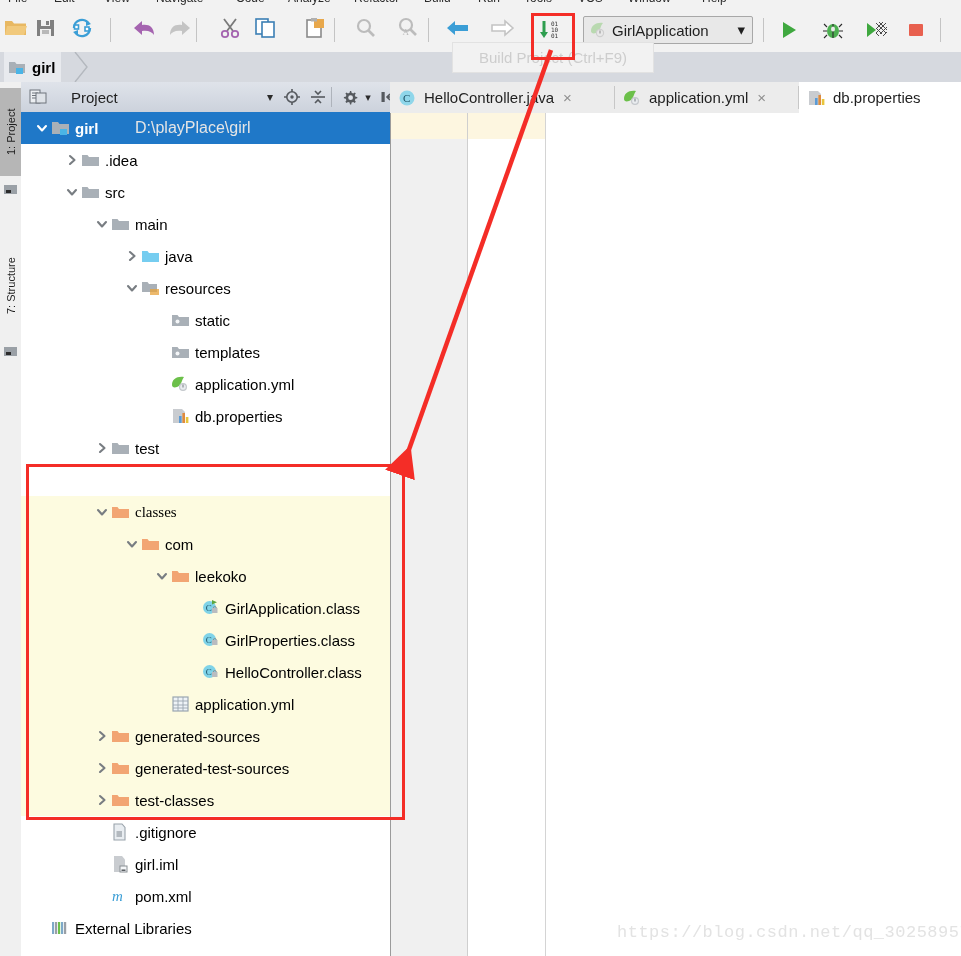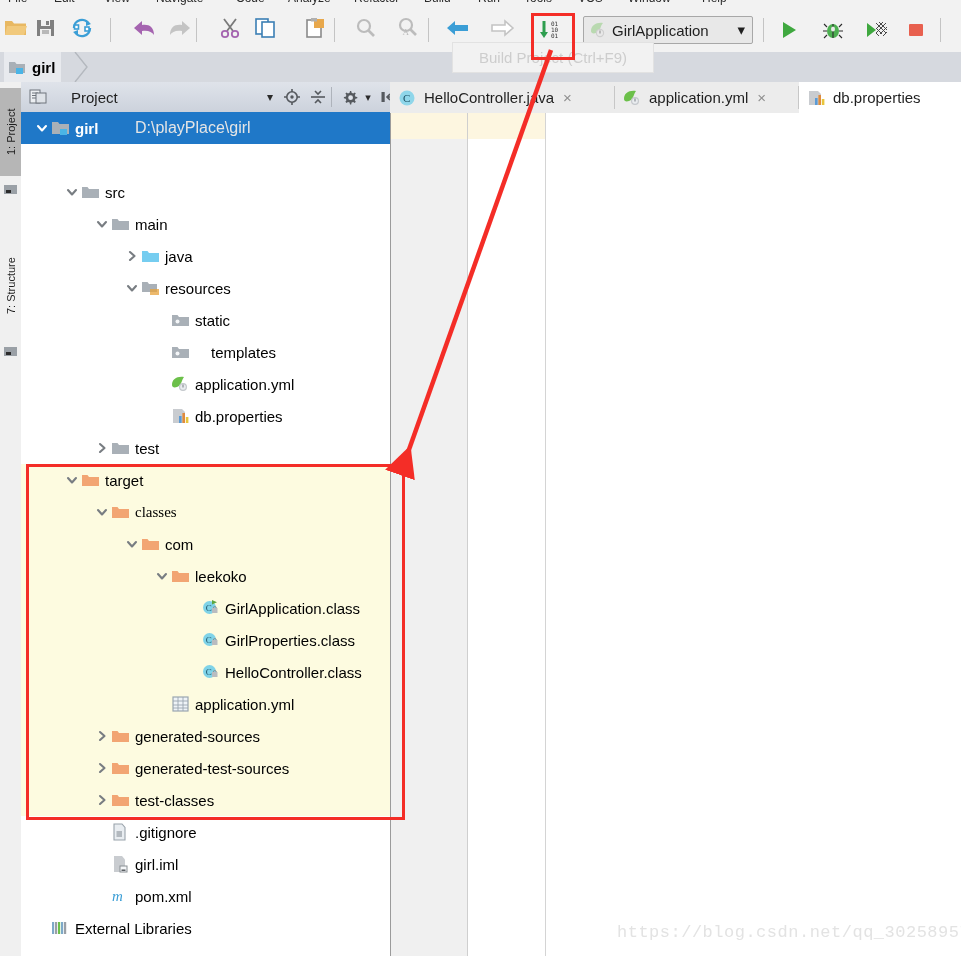--- a/index.html
+++ b/index.html
@@ -422,20 +422,29 @@
         <span class="twisty" style="left: 14px;"><svg width="14" height="14" viewBox="0 0 14 14">
             <path d="M3 5 L7 9.5 L11 5" fill="none" stroke="#ffffff" stroke-width="2.1" stroke-linecap="round" stroke-linejoin="round"></path>
           </svg></span>
         <span class="row-icon" style="left: 30px;"><svg width="20" height="18" viewBox="0 0 20 18">
             <path d="M1 3 L7 3 L8.5 5 L18 5 L18 15 L1 15 Z" fill="#a9b0b7"></path>
             <rect x="9" y="10" width="7" height="6" fill="#4ab4e6"></rect>
           </svg></span>
         <span class="row-label" style="left: 54px; font-weight: bold;">girl</span>
         <span class="row-path" style="position: absolute; left: 106px;">D:\playPlace\girl</span>
       </div>
+      <div class="row" style="top: 32px;">
+        <span class="twisty" style="left: 44px;"><svg width="14" height="14" viewBox="0 0 14 14">
+            <path d="M5 3 L9.5 7 L5 11" fill="none" stroke="#787d82" stroke-width="2.1" stroke-linecap="round" stroke-linejoin="round"></path>
+          </svg></span>
+        <span class="row-icon" style="left: 60px;"><svg width="20" height="18" viewBox="0 0 20 18">
+            <path d="M1 4 L6.5 4 L8 6 L18 6 L18 15 L1 15 Z" fill="#a9b0b7"></path>
+          </svg></span>
+        <span class="row-label" style="left: 84px;">.idea</span>
+      </div>
       <div class="row" style="top: 64px;">
         <span class="twisty" style="left: 44px;"><svg width="14" height="14" viewBox="0 0 14 14">
             <path d="M3 5 L7 9.5 L11 5" fill="none" stroke="#787d82" stroke-width="2.1" stroke-linecap="round" stroke-linejoin="round"></path>
           </svg></span>
         <span class="row-icon" style="left: 60px;"><svg width="20" height="18" viewBox="0 0 20 18">
             <path d="M1 4 L6.5 4 L8 6 L18 6 L18 15 L1 15 Z" fill="#a9b0b7"></path>
           </svg></span>
         <span class="row-label" style="left: 84px;">src</span>
       </div>
       <div class="row" style="top: 96px;">
@@ -471,21 +480,21 @@
             <path d="M1 4 L6.5 4 L8 6 L18 6 L18 15 L1 15 Z" fill="#a9b0b7"></path>
             <circle cx="6.5" cy="10.5" r="2" fill="#f4f6f8"></circle>
           </svg></span>
         <span class="row-label" style="left: 174px;">static</span>
       </div>
       <div class="row" style="top: 224px;">
         <span class="row-icon" style="left: 150px;"><svg width="20" height="18" viewBox="0 0 20 18">
             <path d="M1 4 L6.5 4 L8 6 L18 6 L18 15 L1 15 Z" fill="#a9b0b7"></path>
             <circle cx="6.5" cy="10.5" r="2" fill="#f4f6f8"></circle>
           </svg></span>
-        <span class="row-label" style="left: 190px;">templates</span>
+        <span class="row-label" style="left: 174px;">templates</span>
       </div>
       <div class="row" style="top: 256px;">
         <span class="row-icon" style="left: 150px;"><svg width="20" height="18" viewBox="0 0 20 18">
             <path d="M1 10 C1 4, 6 1, 13 2 C10 6, 11 10, 6 12 C3 13, 1 12, 1 10 Z" fill="#6cc04a"></path>
             <circle cx="12" cy="12" r="4" fill="#c4c8cc"></circle>
             <circle cx="12" cy="12" r="2.8" fill="#e9ecef"></circle>
             <path d="M12 9.6 L12 12.4" stroke="#8a8f94" stroke-width="1.2"></path>
           </svg></span>
         <span class="row-label" style="left: 174px;">application.yml</span>
       </div>
@@ -499,29 +508,20 @@
         <span class="row-label" style="left: 174px;">db.properties</span>
       </div>
       <div class="row" style="top: 320px;">
         <span class="twisty" style="left: 74px;"><svg width="14" height="14" viewBox="0 0 14 14">
             <path d="M5 3 L9.5 7 L5 11" fill="none" stroke="#787d82" stroke-width="2.1" stroke-linecap="round" stroke-linejoin="round"></path>
           </svg></span>
         <span class="row-icon" style="left: 90px;"><svg width="20" height="18" viewBox="0 0 20 18">
             <path d="M1 4 L6.5 4 L8 6 L18 6 L18 15 L1 15 Z" fill="#a9b0b7"></path>
           </svg></span>
         <span class="row-label" style="left: 114px;">test</span>
-      </div>
-      <div class="row hl" style="top: 352px;">
-        <span class="twisty" style="left: 44px;"><svg width="14" height="14" viewBox="0 0 14 14">
-            <path d="M3 5 L7 9.5 L11 5" fill="none" stroke="#787d82" stroke-width="2.1" stroke-linecap="round" stroke-linejoin="round"></path>
-          </svg></span>
-        <span class="row-icon" style="left: 60px;"><svg width="20" height="18" viewBox="0 0 20 18">
-            <path d="M1 4 L6.5 4 L8 6 L18 6 L18 15 L1 15 Z" fill="#f2a573"></path>
-          </svg></span>
-        <span class="row-label" style="left: 84px;">target</span>
       </div>
       <div class="row hl" style="top: 384px;">
         <span class="twisty" style="left: 74px;"><svg width="14" height="14" viewBox="0 0 14 14">
             <path d="M3 5 L7 9.5 L11 5" fill="none" stroke="#787d82" stroke-width="2.1" stroke-linecap="round" stroke-linejoin="round"></path>
           </svg></span>
         <span class="row-icon" style="left: 90px;"><svg width="20" height="18" viewBox="0 0 20 18">
             <path d="M1 4 L6.5 4 L8 6 L18 6 L18 15 L1 15 Z" fill="#f2a573"></path>
           </svg></span>
         <span class="row-label" style="left: 114px; font-family: Liberation Serif, serif;">classes</span>
       </div>

